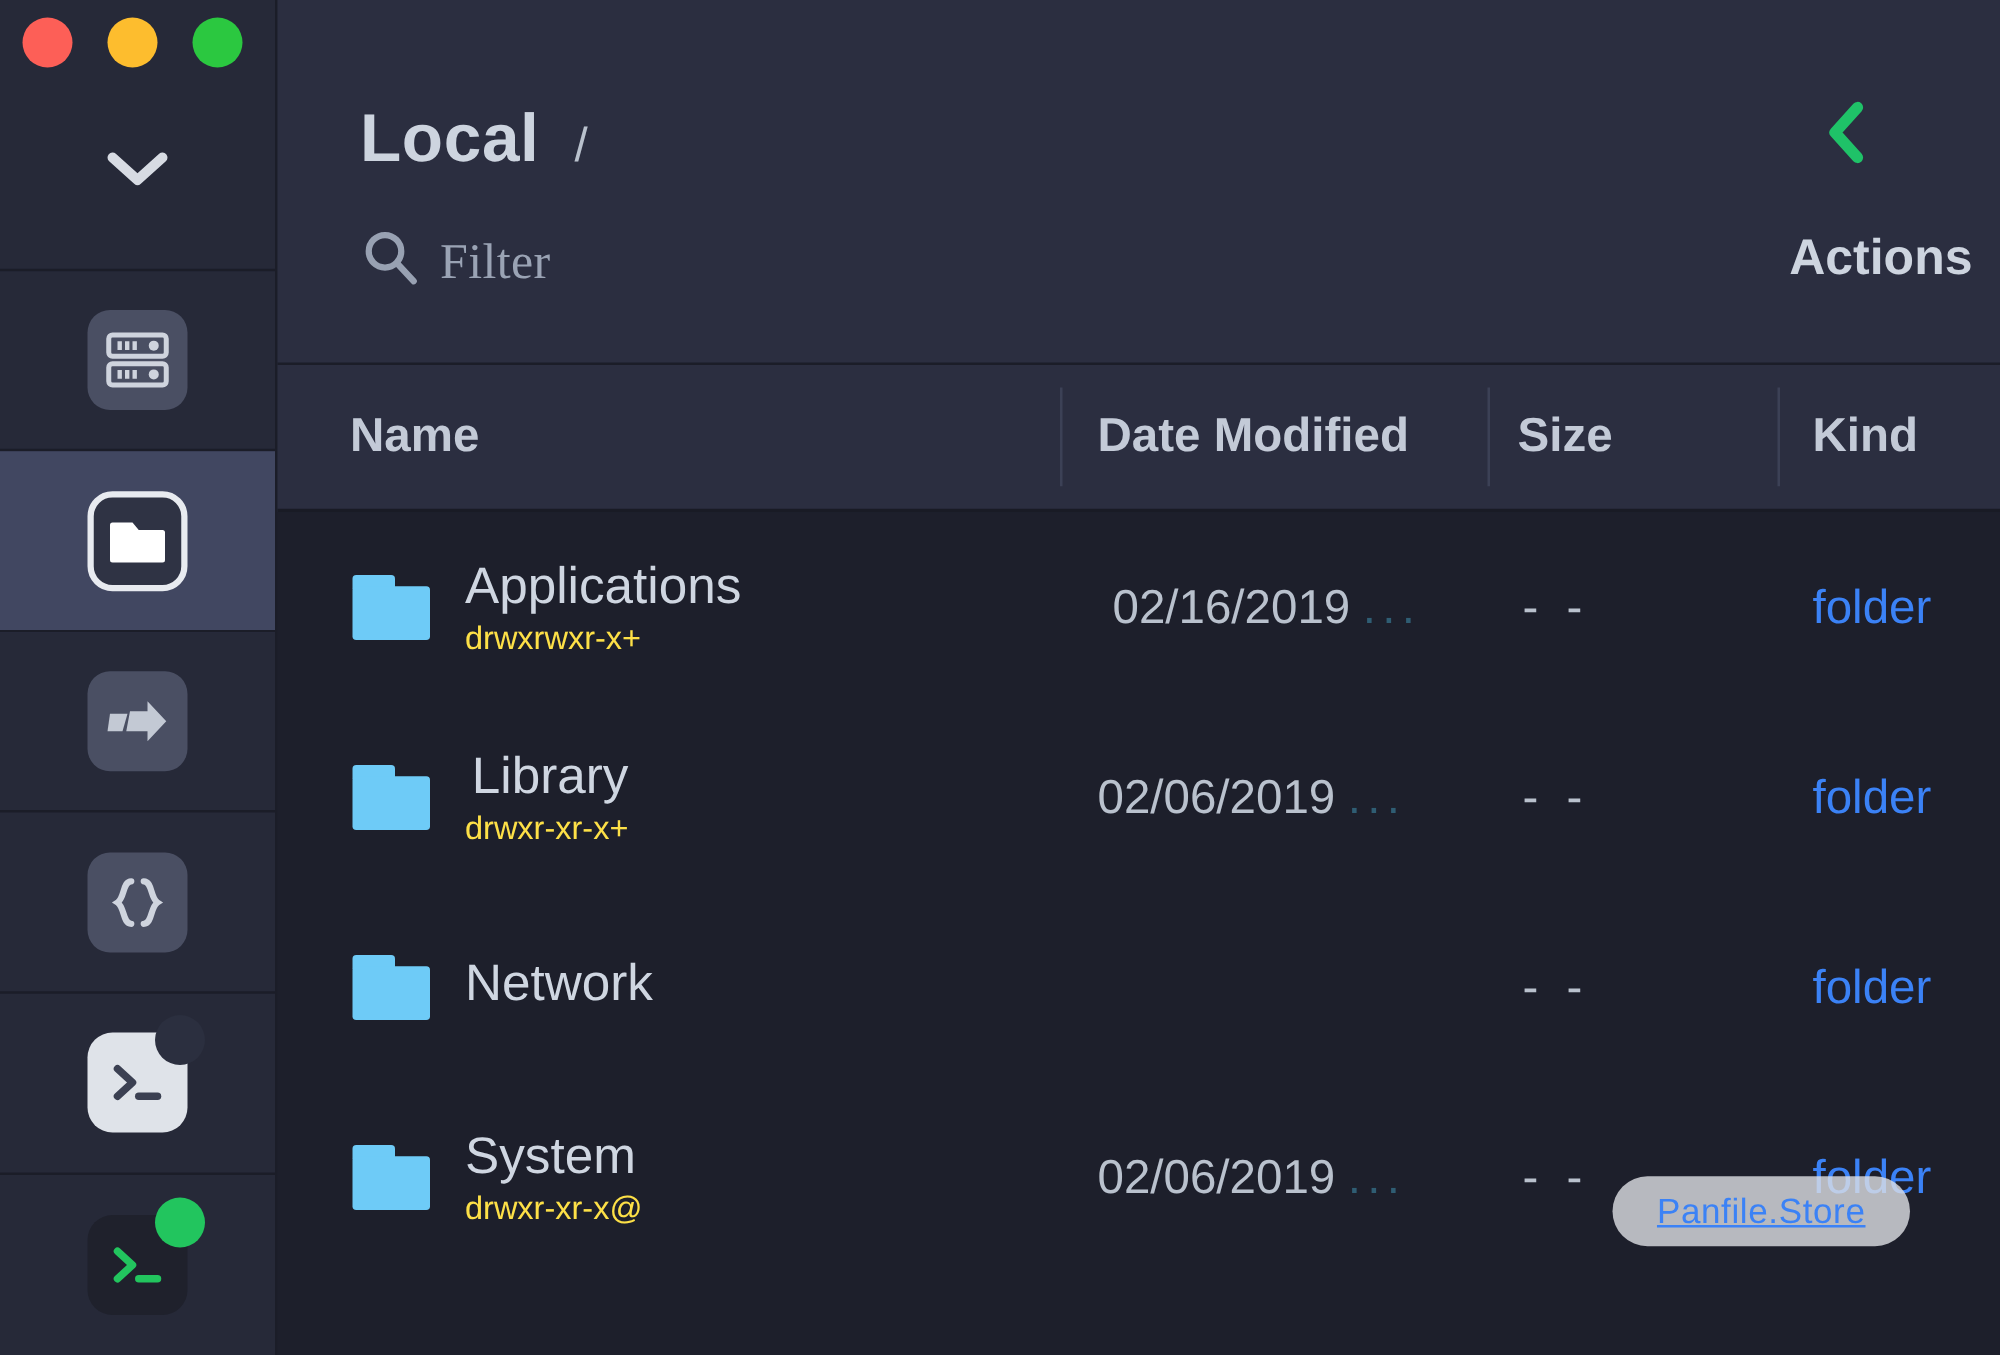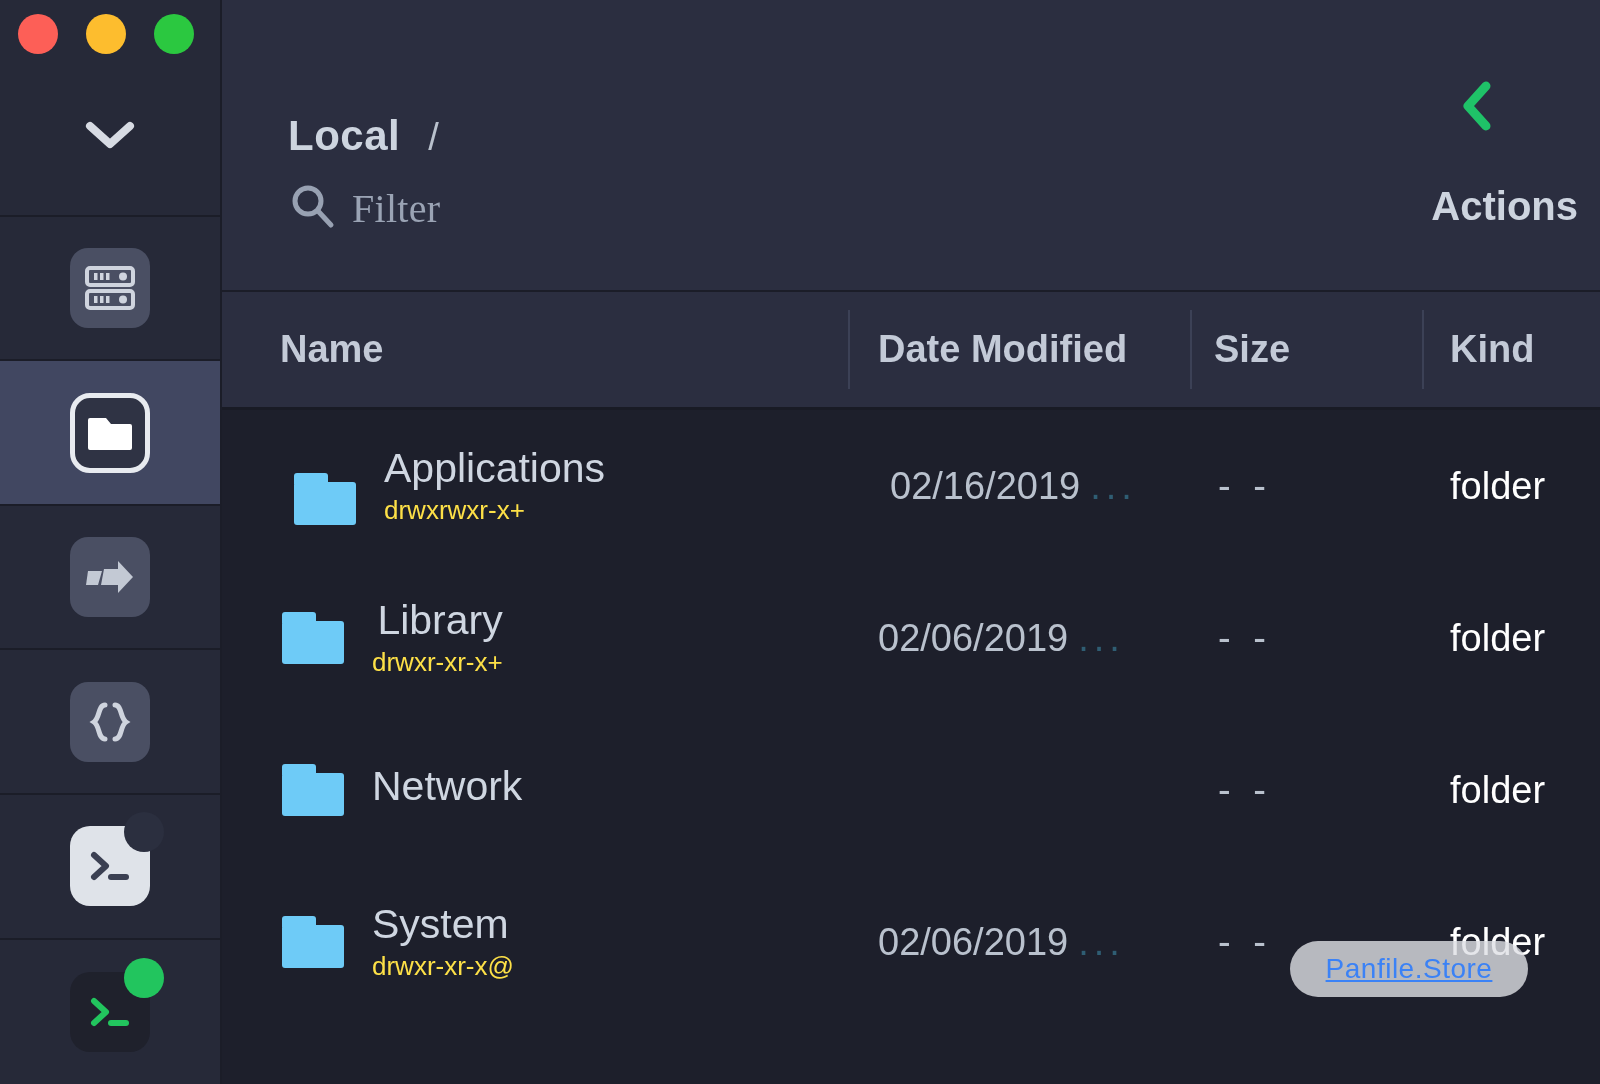--- a/index.html
+++ b/index.html
@@ -66,21 +66,21 @@
   .toolbar {
     height:292px; background:#2b2e40;
     position:relative; flex:none;
     border-bottom:2px solid #1b1d28;
   }
   .breadcrumb {
     position:absolute; left:66px; top:80px;
     display:flex; align-items:baseline; gap:28px;
   }
   .crumb-local {
-    font-size:42px; font-weight:bold; color:#cdd4df; letter-spacing:.5px;margin-top:32px;
+    font-size:54px; font-weight:bold; color:#cdd4df; letter-spacing:.5px;
   }
   .crumb-sep { font-size:38px; color:#b9c1cd; }
 
   .back-chevron { position:absolute; right:100px; top:78px; }
 
   .filter-row { position:absolute; left:66px; top:182px; display:flex; align-items:center; gap:16px; }
   .filter-text { font-size:40px; color:#9aa3b4; letter-spacing:.3px;font-family:Liberation Serif, serif; }
 
   .actions {
     position:absolute; right:22px; top:184px;
@@ -110,21 +110,21 @@
     position:absolute; left:0; top:9px; width:62px; height:43px;
     background:#6ecbf7; border-radius:3px;
   }
   .name-texts { margin-left:28px; }
   .fname { font-size:41px; color:#cfd6e1; line-height:1.06; }
   .fperm { font-size:26px; color:#fde047; margin-top:7px; line-height:1.06; }
 
   .date-cell { font-size:38px; color:#b9c1cd; white-space:nowrap; }
   .ellipsis { color:#2f5d73; letter-spacing:5px; margin-left:10px; font-size:38px; }
   .size-cell { font-size:38px; color:#b9c1cd; letter-spacing:6px; }
-  .kind-cell { font-size:38px; color:#ffffff; }
+  .kind-cell { font-size:38px; color:#3b82f6; }
 
   
   .watermark {
     position:absolute; left:1290px; top:941px;
     width:238px; height:56px; border-radius:28px;
     background:rgba(222,224,229,.80);
     display:flex; align-items:center; justify-content:center;
     font-size:28px; color:#3b82f6; letter-spacing:.5px;text-decoration:underline;
   }
 </style>
@@ -248,21 +248,21 @@
 
       <div class="cell" style="position:absolute; left:58px;">Name</div>
       <div class="cell" style="position:absolute; left:656px;">Date Modified</div>
       <div class="cell" style="position:absolute; left:992px;text-align:right;">Size</div>
       <div class="cell" style="position:absolute; left:1228px;">Kind</div>
     </div>
 
     <div class="list">
 
       <div class="row">
-        <div class="name-cell" style="position:absolute; left:72px;align-items:flex-end;">
+        <div class="name-cell" style="position:absolute; left:60px;">
           <div class="folder-ico">
               <span class="tab"></span>
               <span class="body"></span>
             </div>
           <div class="name-texts">
             <div class="fname">Applications</div>
             <div class="fperm">drwxrwxr-x+</div>
           </div>
         </div>
         <div class="date-cell" style="position:absolute; left:668px;">

